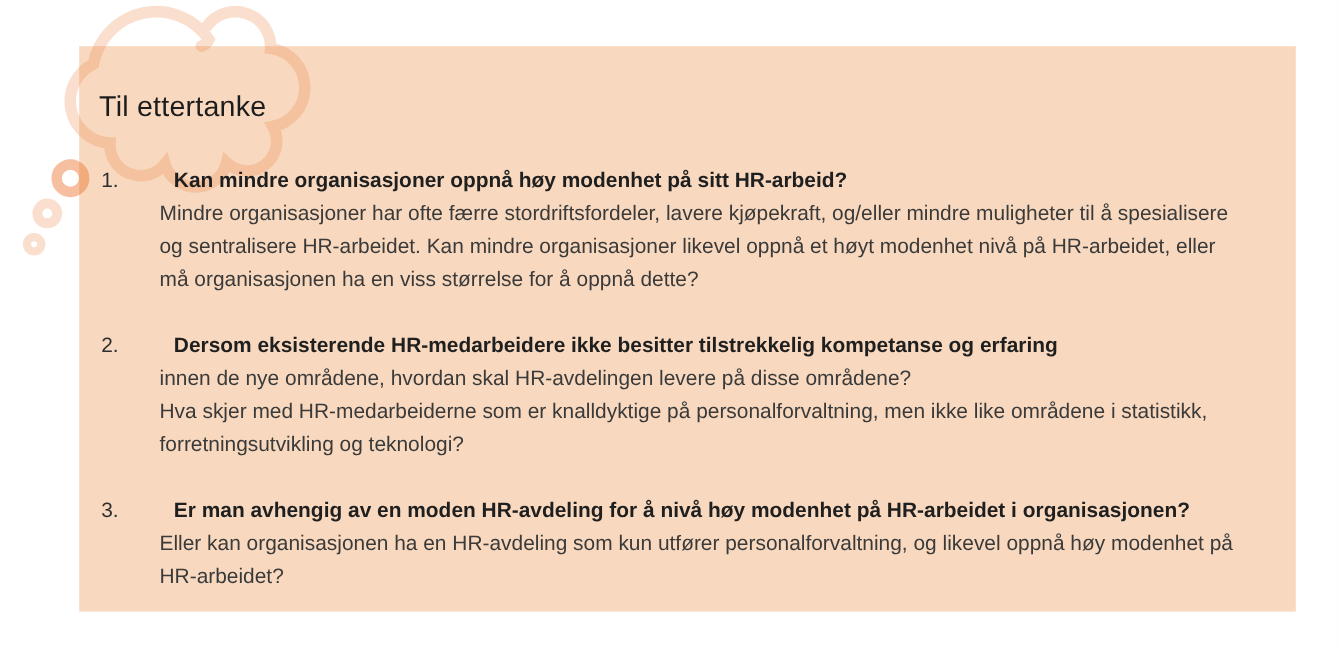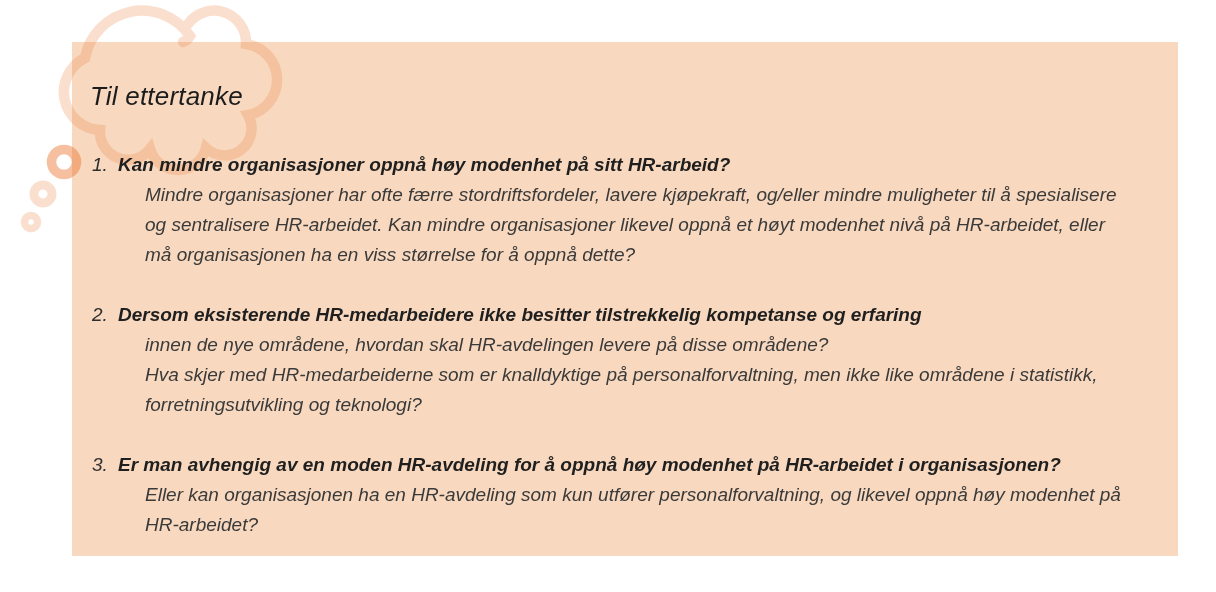--- a/index.html
+++ b/index.html
@@ -21,21 +21,20 @@
     position: absolute;
     left: 72px;
     top: 42px;
     width: 1106px;
     height: 514px;
     background: #f8d9bf;
   }
   .card-content {
     position: relative;
     z-index: 2;
-    font-style: italic;
   }
   .card-title {
     margin: 36px 0 0 18px;
     font-size: 26px;
     line-height: 36px;
     font-weight: 500;
     letter-spacing: 0.2px;
     color: #1c1c1c;
   }
 
@@ -54,20 +53,21 @@
   }
   .q-num {
     flex: 0 0 26px;
     width: 26px;
     color: #2e2e2e;
   }
   .q-content { flex: 1 1 auto; }
   .q-heading {
     font-weight: 700;
     color: #1f1f1f;
+    margin-left: 40px;
   }
   .q-body { font-weight: 400; margin-left: 27px; }
 
   
   .decoration {
     position: absolute;
     left: 0;
     top: 0;
     z-index: 1;
     pointer-events: none;
@@ -127,21 +127,21 @@
           <div class="q-content">
             <div class="q-heading">Dersom eksisterende HR-medarbeidere ikke besitter tilstrekkelig kompetanse og erfaring</div>
             <div class="q-body">innen de nye områdene, hvordan skal HR-avdelingen levere på disse områdene?</div>
             <div class="q-body">Hva skjer med HR-medarbeiderne som er knalldyktige på personalforvaltning, men ikke like områdene i statistikk, forretningsutvikling og teknologi?</div>
           </div>
         </li>
 
         <li class="question">
           <span class="q-num">3.</span>
           <div class="q-content">
-            <div class="q-heading">Er man avhengig av en moden HR-avdeling for å oppnå høy modenhet på HR-arbeidet i organisasjonen?</div>
+            <div class="q-heading">Er man avhengig av en moden HR-avdeling for å nivå høy modenhet på HR-arbeidet i organisasjonen?</div>
             <div class="q-body">Eller kan organisasjonen ha en HR-avdeling som kun utfører personalforvaltning, og likevel oppnå høy modenhet på HR-arbeidet?</div>
           </div>
         </li>
 
       </ol>
     </div>
   </div>
 
 </div>
 

